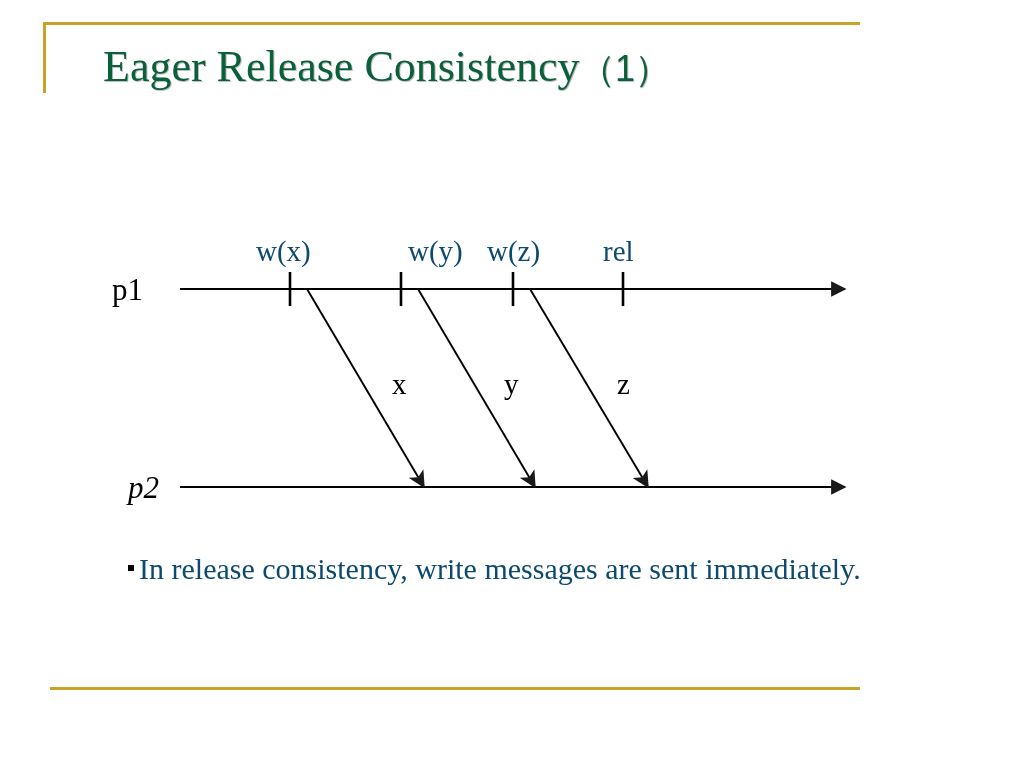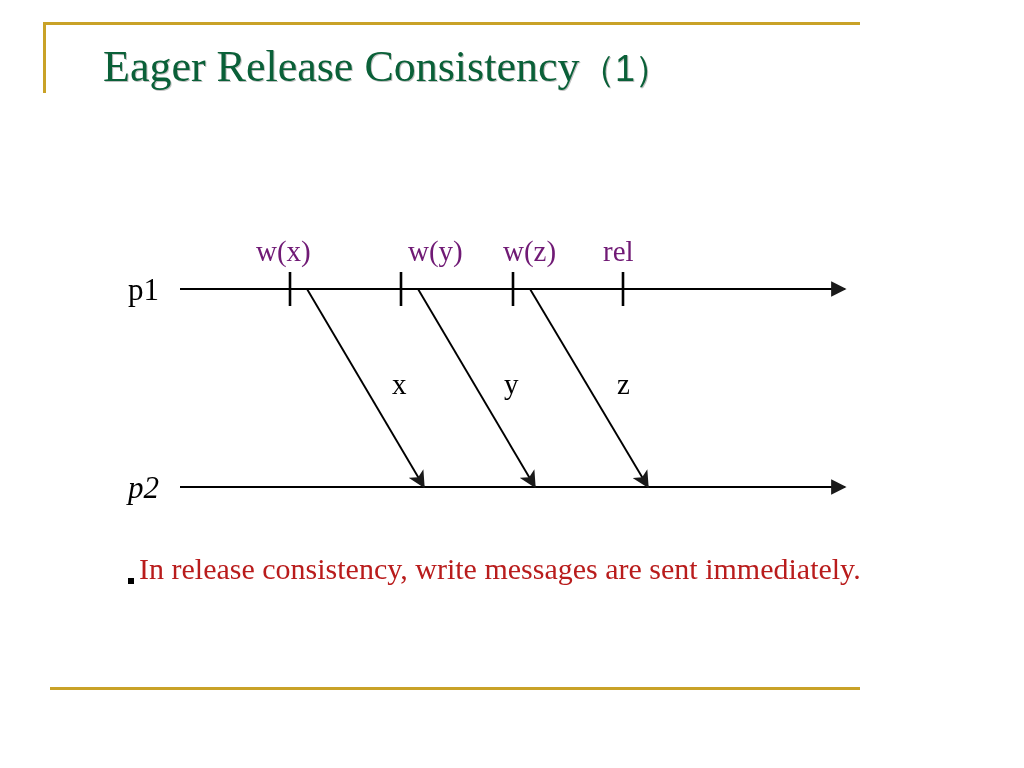--- a/index.html
+++ b/index.html
@@ -72,42 +72,42 @@
     position: absolute;
     font-family: "Liberation Serif", "DejaVu Serif", serif;
     font-size: 31px;
     color: #000000;
     white-space: nowrap;
   }
   .evt-label {
     position: absolute;
     font-family: "Liberation Serif", "DejaVu Serif", serif;
     font-size: 29px;
-    color: #701a75;
+    color: #0c4a6e;
     white-space: nowrap;
   }
   .msg-label {
     position: absolute;
     font-family: "Liberation Serif", "DejaVu Serif", serif;
     font-size: 29px;
     color: #000000;
     white-space: nowrap;
   }
 
   
   .bullet-line {
     position: absolute;
     left: 128px;
     top: 552px;
     font-family: "Liberation Serif", "DejaVu Serif", serif;
     font-size: 30px;
-    color: #b91c1c;
+    color: #0c4a6e;
     white-space: nowrap;
     display: flex;
-    align-items: flex-end;
+    align-items: center;
   }
   .bullet-sq {
     display: inline-block;
     width: 6px;
     height: 6px;
     background: #000;
     margin-right: 5px;
     margin-bottom: 2px;
     flex: none;
   }
@@ -140,26 +140,26 @@
         <line x1="290" y1="272" x2="290" y2="306" stroke="#000000" stroke-width="2.6"></line>
         <line x1="401" y1="272" x2="401" y2="306" stroke="#000000" stroke-width="2.6"></line>
         <line x1="513" y1="272" x2="513" y2="306" stroke="#000000" stroke-width="2.6"></line>
         <line x1="623" y1="272" x2="623" y2="306" stroke="#000000" stroke-width="2.6"></line>
         <line x1="307" y1="289" x2="424" y2="487" stroke="#000000" stroke-width="1.9" marker-end="url(#arrowthin)"></line>
         <line x1="418" y1="289" x2="535" y2="487" stroke="#000000" stroke-width="1.9" marker-end="url(#arrowthin)"></line>
         <line x1="530" y1="289" x2="648" y2="487" stroke="#000000" stroke-width="1.9" marker-end="url(#arrowthin)"></line>
       </g>
   </svg>
 
-  <div class="proc-label" style="left:128px; top:272px;text-align:center;">p1</div>
+  <div class="proc-label" style="left:112px; top:272px;text-align:center;">p1</div>
   <div class="proc-label" style="left:128px; top:470px;font-style:italic;">p2</div>
 
   <div class="evt-label" style="left:256px; top:235px;">w(x)</div>
   <div class="evt-label" style="left:366px; top:235px;margin-left:42px;">w(y)</div>
-  <div class="evt-label" style="left:503px; top:235px;">w(z)</div>
+  <div class="evt-label" style="left:487px; top:235px;">w(z)</div>
   <div class="evt-label" style="left:603px; top:235px;">rel</div>
 
   <div class="msg-label" style="left:392px; top:368px;">x</div>
   <div class="msg-label" style="left:504px; top:368px;">y</div>
   <div class="msg-label" style="left:617px; top:368px;">z</div>
 
   <div class="bullet-line">
     <span class="bullet-sq"></span>
       <span>In release consistency,  write messages are sent immediately.</span>
   </div>

